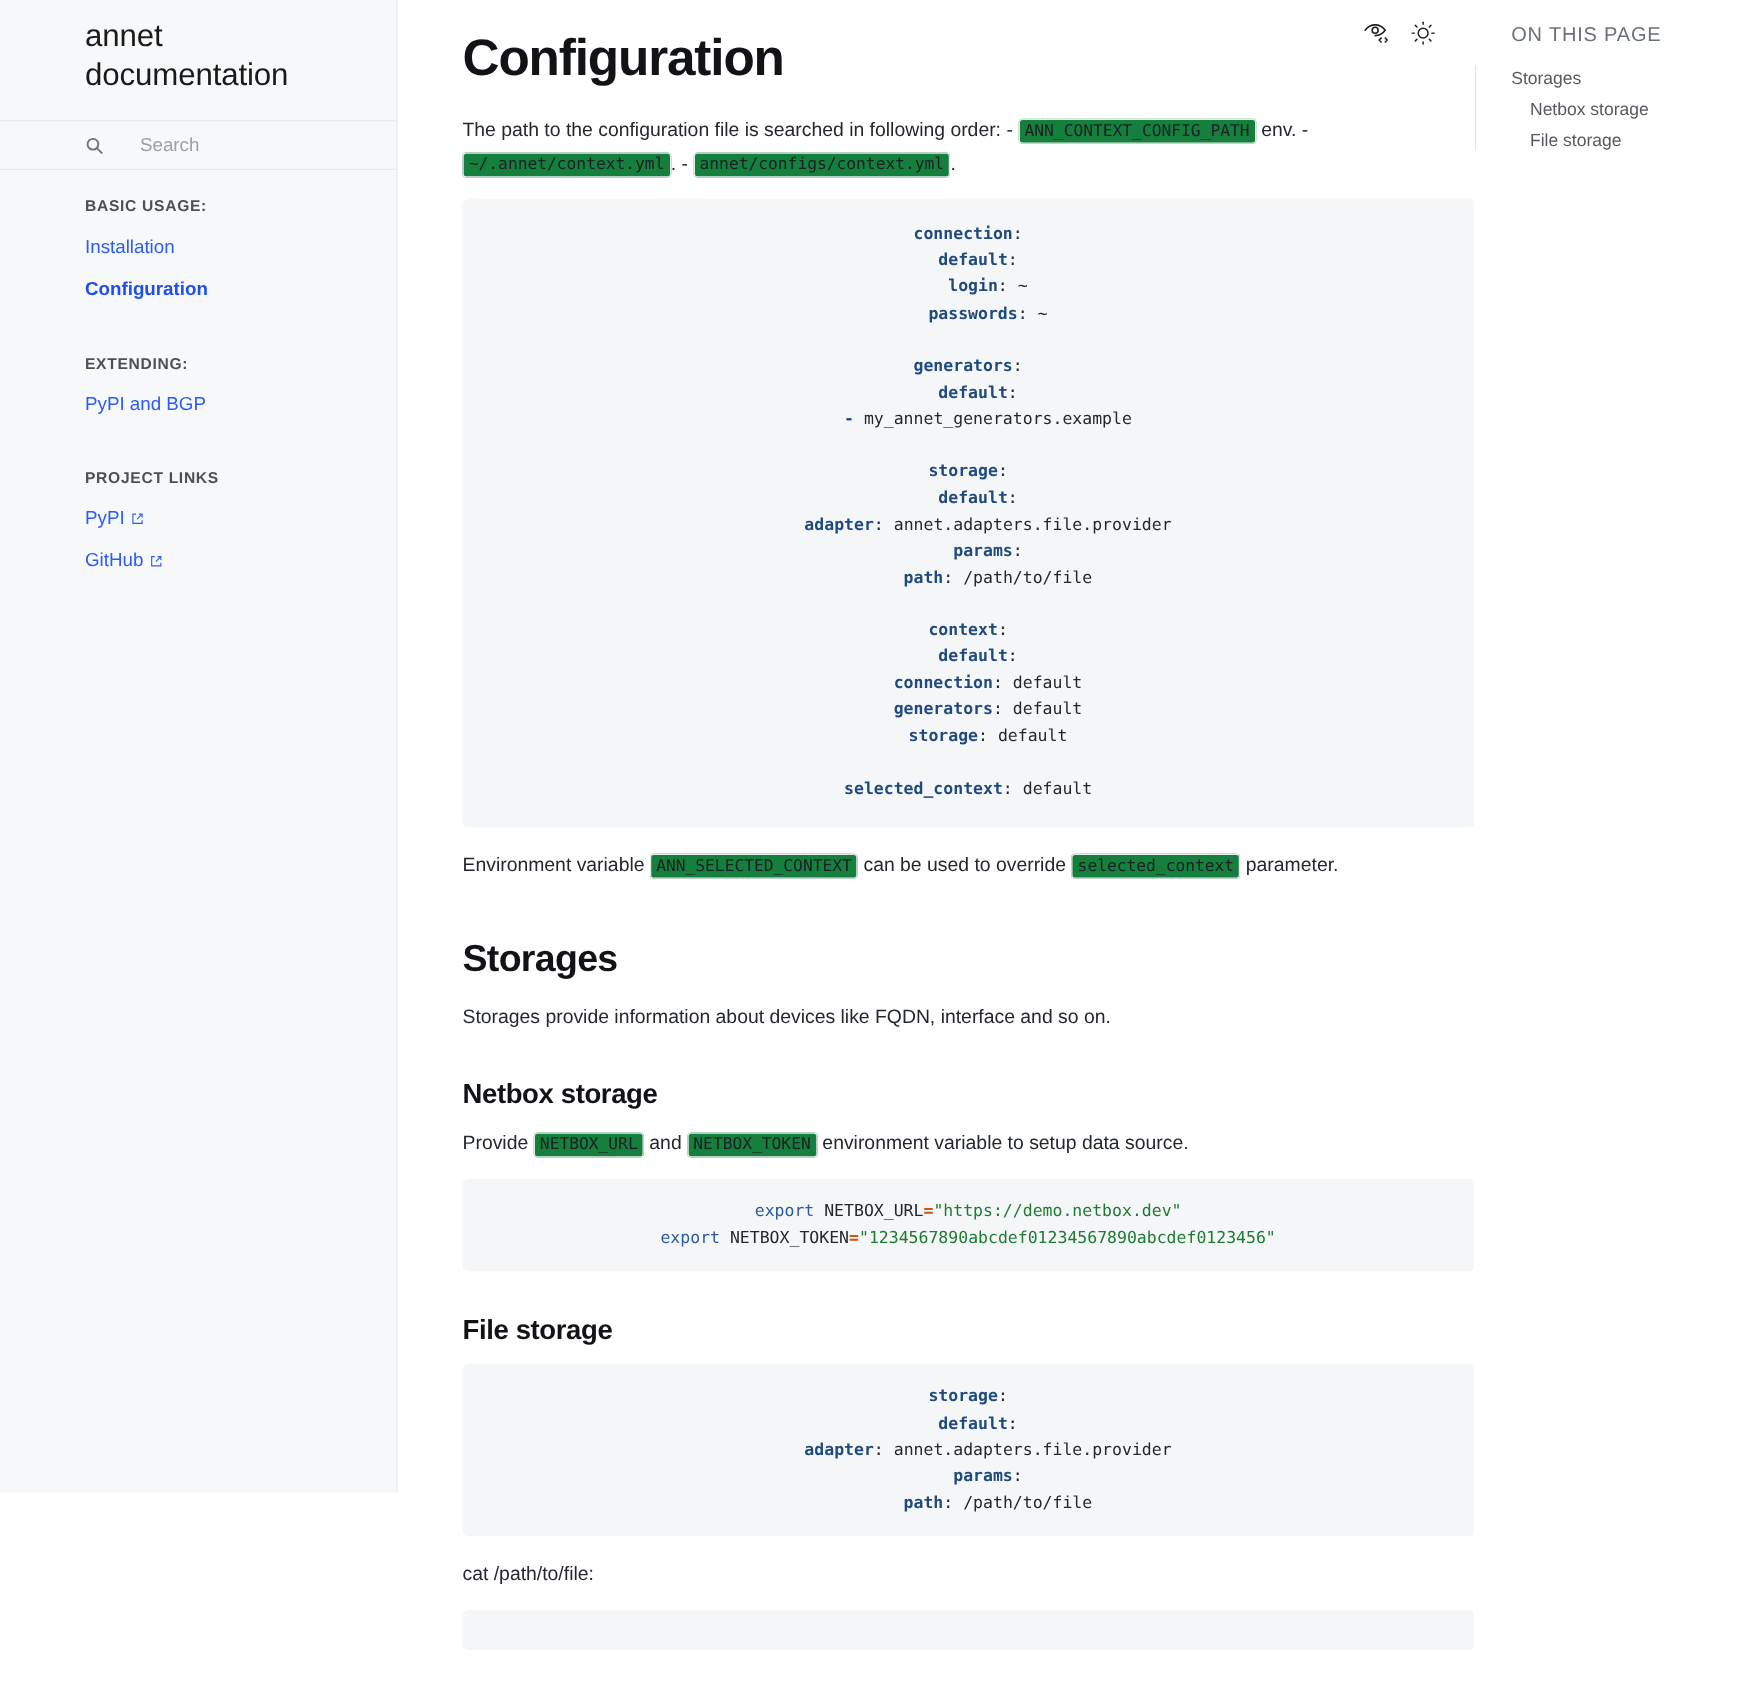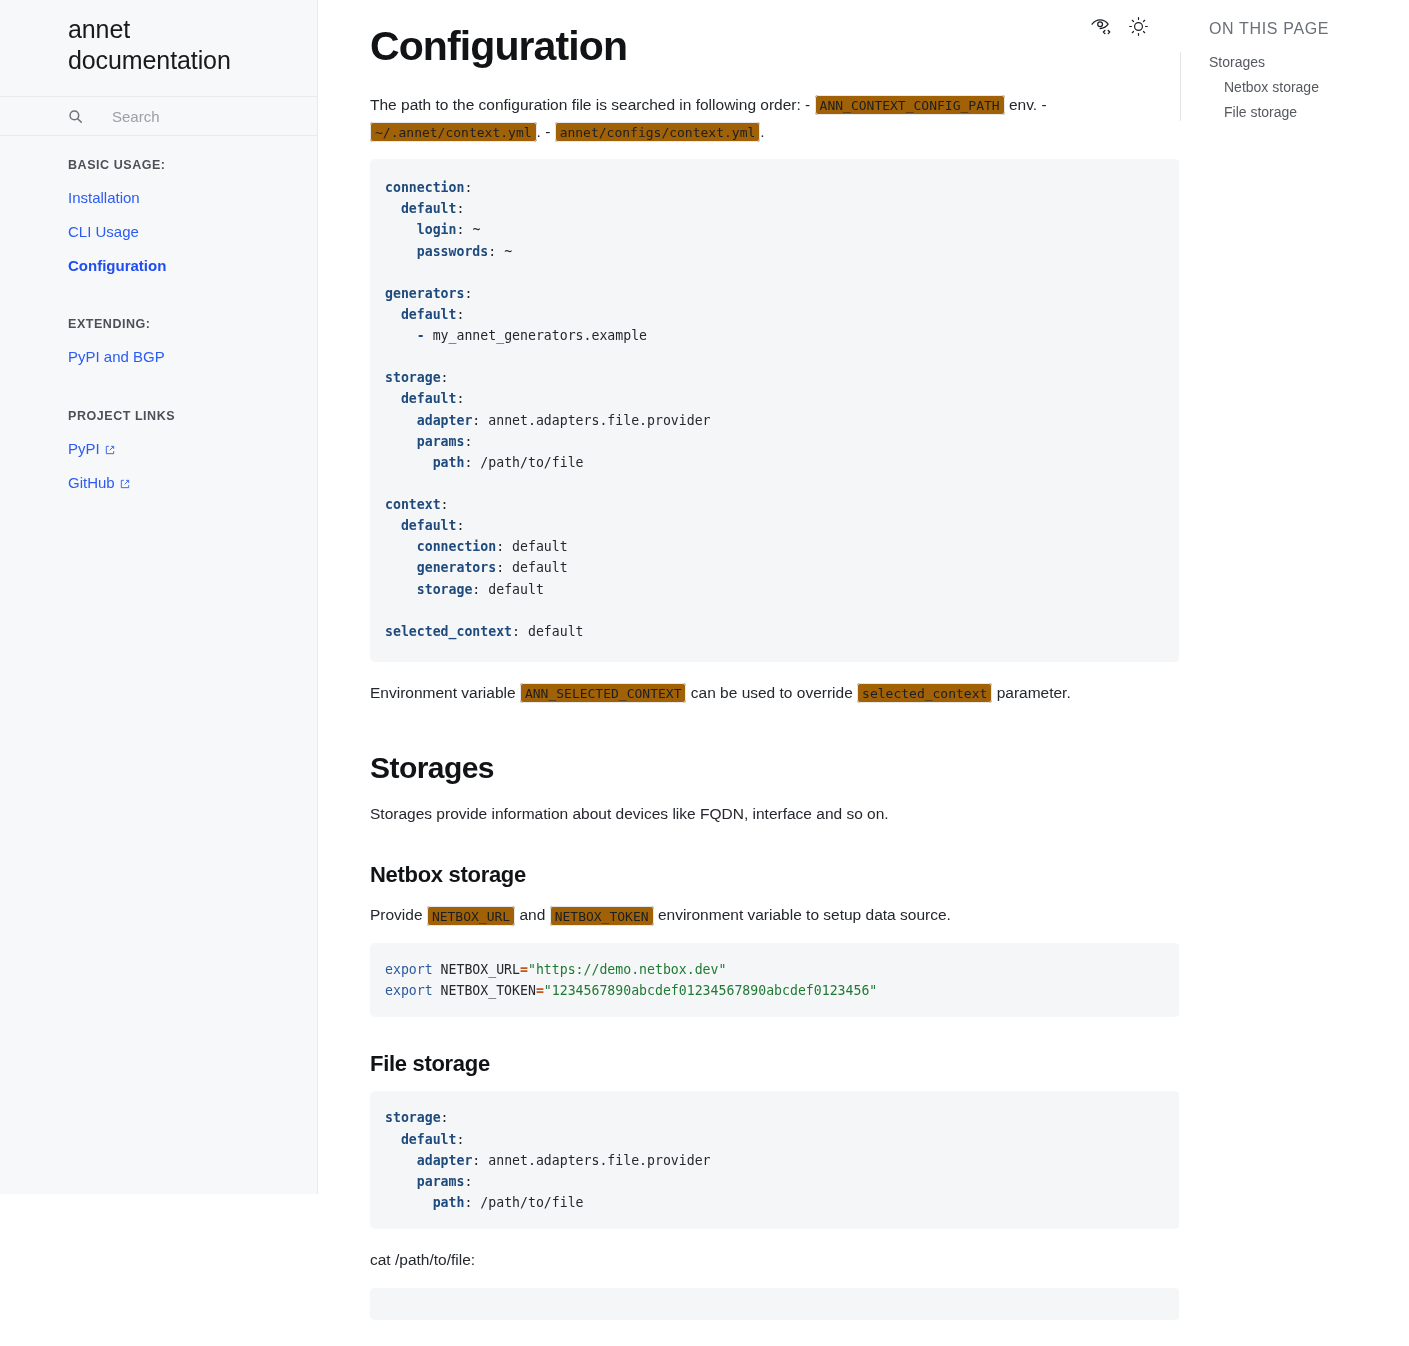--- a/index.html
+++ b/index.html
@@ -114,39 +114,40 @@
   p.para {
     font-size: 15.5px;
     line-height: 1.72;
     color: #24282e;
     margin: 0 0 14px 0;
     max-width: 810px;
   }
   code.chip {
     font-family: "DejaVu Sans Mono", monospace;
     font-size: 13px;
-    background: #a16207;
+    background: #15803d;
     border: 1px solid #e6e8ea;
     border-radius: 3px;
     padding: 1.5px 4px;
     color: #1c1f23;
     white-space: nowrap;
   }
   pre.codeblock {
     background: #f5f6f7;
     border-radius: 5px;
     margin: 0 0 18px 0;
     padding: 16px 16px 16px 15px;
     width: 810px;
     font-family: "DejaVu Sans Mono", monospace;
     font-size: 13.2px;
     line-height: 1.6;
     color: #1f2328;
     overflow: hidden;
     white-space: pre;
+    text-align: center;
   }
   pre.codeblock.tall { padding-top: 18px; padding-bottom: 20px; }
   .k  { color: #1f4a7d; font-weight: 700; }  
   .p  { color: #24282e; }                     
   .d  { color: #1f4a7d; font-weight: 700; }   
   .kw { color: #2b5b9e; }                     
   .op { color: #c4571a; font-weight: 700; }   
   .str{ color: #1f7a33; }                     
 
   
@@ -212,21 +213,20 @@
           <line x1="10.3" y1="10.3" x2="14.2" y2="14.2" stroke-linecap="round"></line>
         </svg>
       </span>
       <input class="search-input" type="text" placeholder="Search" style="">
     </div>
 
     <nav class="nav">
 
       <div class="nav-group-title first">BASIC USAGE:</div>
       <a class="nav-item" href="#">Installation</a>
-      <a class="nav-item" href="#">CLI Usage</a>
       <a class="nav-item active" href="#">Configuration</a>
 
       <div class="nav-group-title">EXTENDING:</div>
       <a class="nav-item" href="#">PyPI and BGP</a>
 
       <div class="nav-group-title">PROJECT LINKS</div>
       <a class="nav-item" href="#"><span>PyPI</span><span><svg class="ext-icon" viewBox="0 0 12 12" fill="none" stroke="#2c5cf2" stroke-width="1.1">
               <path d="M4.6 1.6H1.6v8.8h8.8V7.4"></path>
               <path d="M7.3 1.6h3.1v3.1"></path>
               <line x1="10.2" y1="1.8" x2="5.6" y2="6.4"></line>

